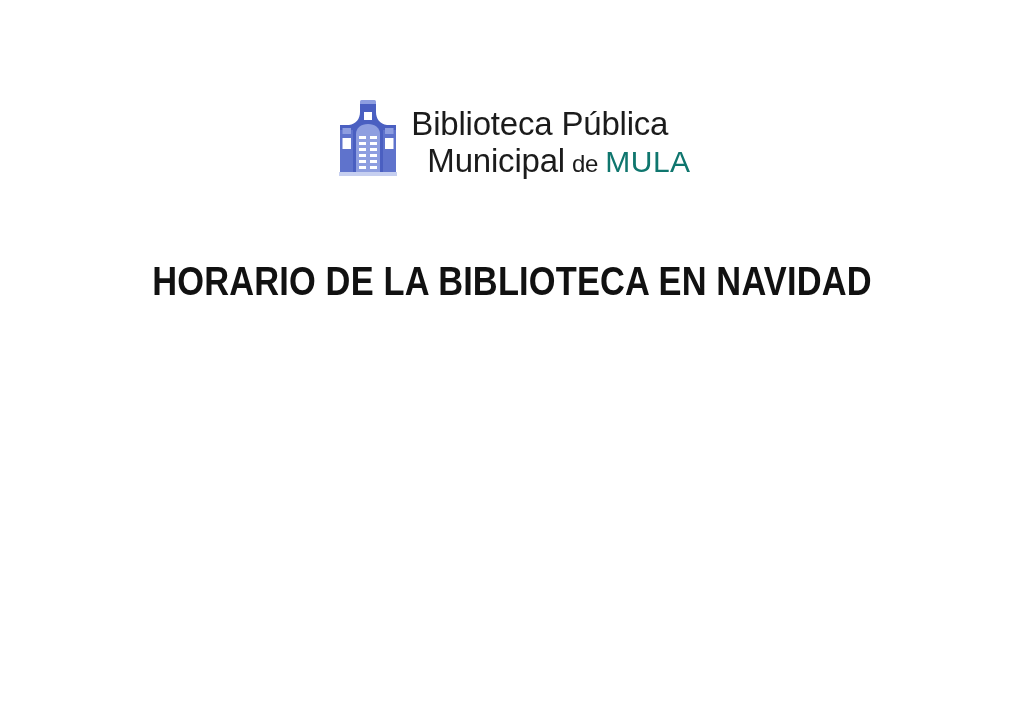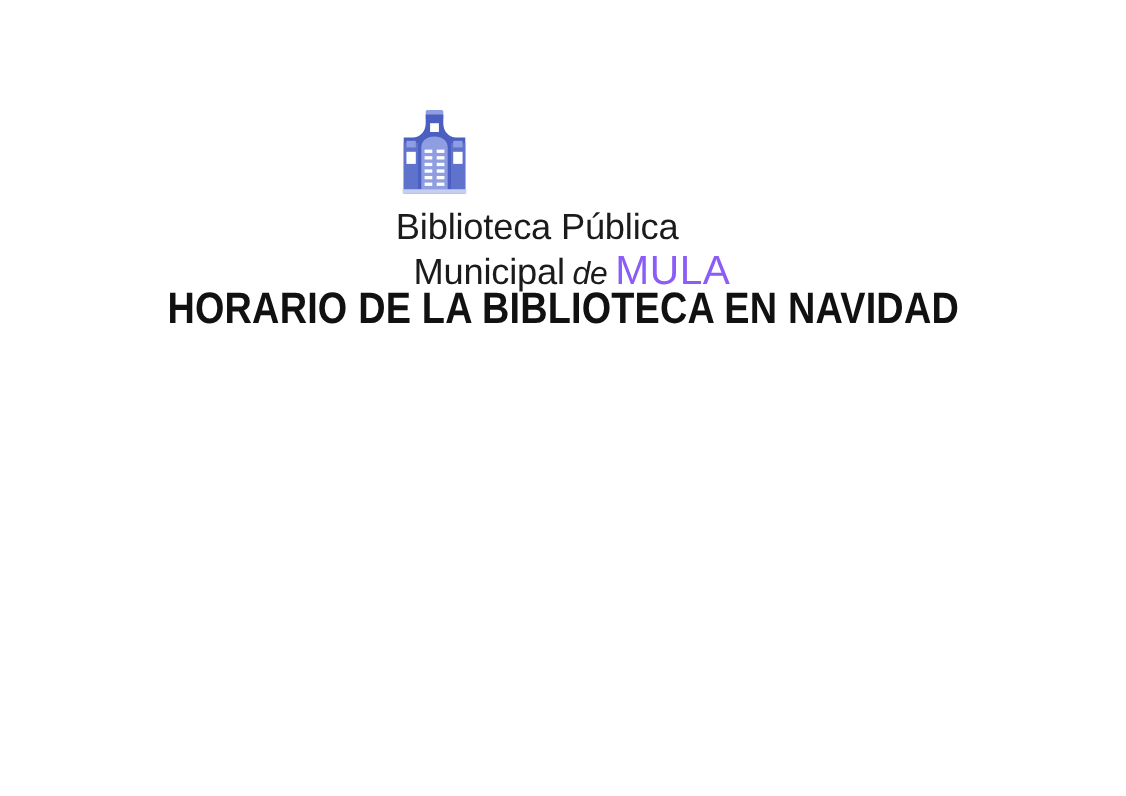--- a/index.html
+++ b/index.html
@@ -27,23 +27,22 @@
     position: absolute;
     left: 0;
     right: 0;
     top: 100px;
     display: flex;
     justify-content: center;
     align-items: center;
   }
   .logo-inner {
     display: flex;
-    align-items: flex-start;
+    align-items: flex-end;
     gap: 8px;
-    flex-direction: column;
   }
   .logo-mark {
     width: 70px;
     height: 80px;
     display: block;
     flex: 0 0 auto;
   }
   .logo-words {
     display: flex;
     flex-direction: column;
@@ -61,27 +60,26 @@
     font-size: 33px;
   }
   .logo-line-2 {
     font-size: 33px;
     display: flex;
     align-items: baseline;
     gap: 7px;
     margin-left: 16px;
   }
   .logo-de {
-    font-size: 29px;
+    font-size: 24px;
     color: #1b1b1b;
-    font-style: italic;
   }
   .logo-mula {
-    color: #8b5cf6;
-    font-size: 37px;
+    color: #0f766e;
+    font-size: 30px;
     letter-spacing: 0.5px;
   }
 
   
   .heading {
     position: absolute;
     left: 0;
     right: 0;
     top: 232px;
     text-align: center;

